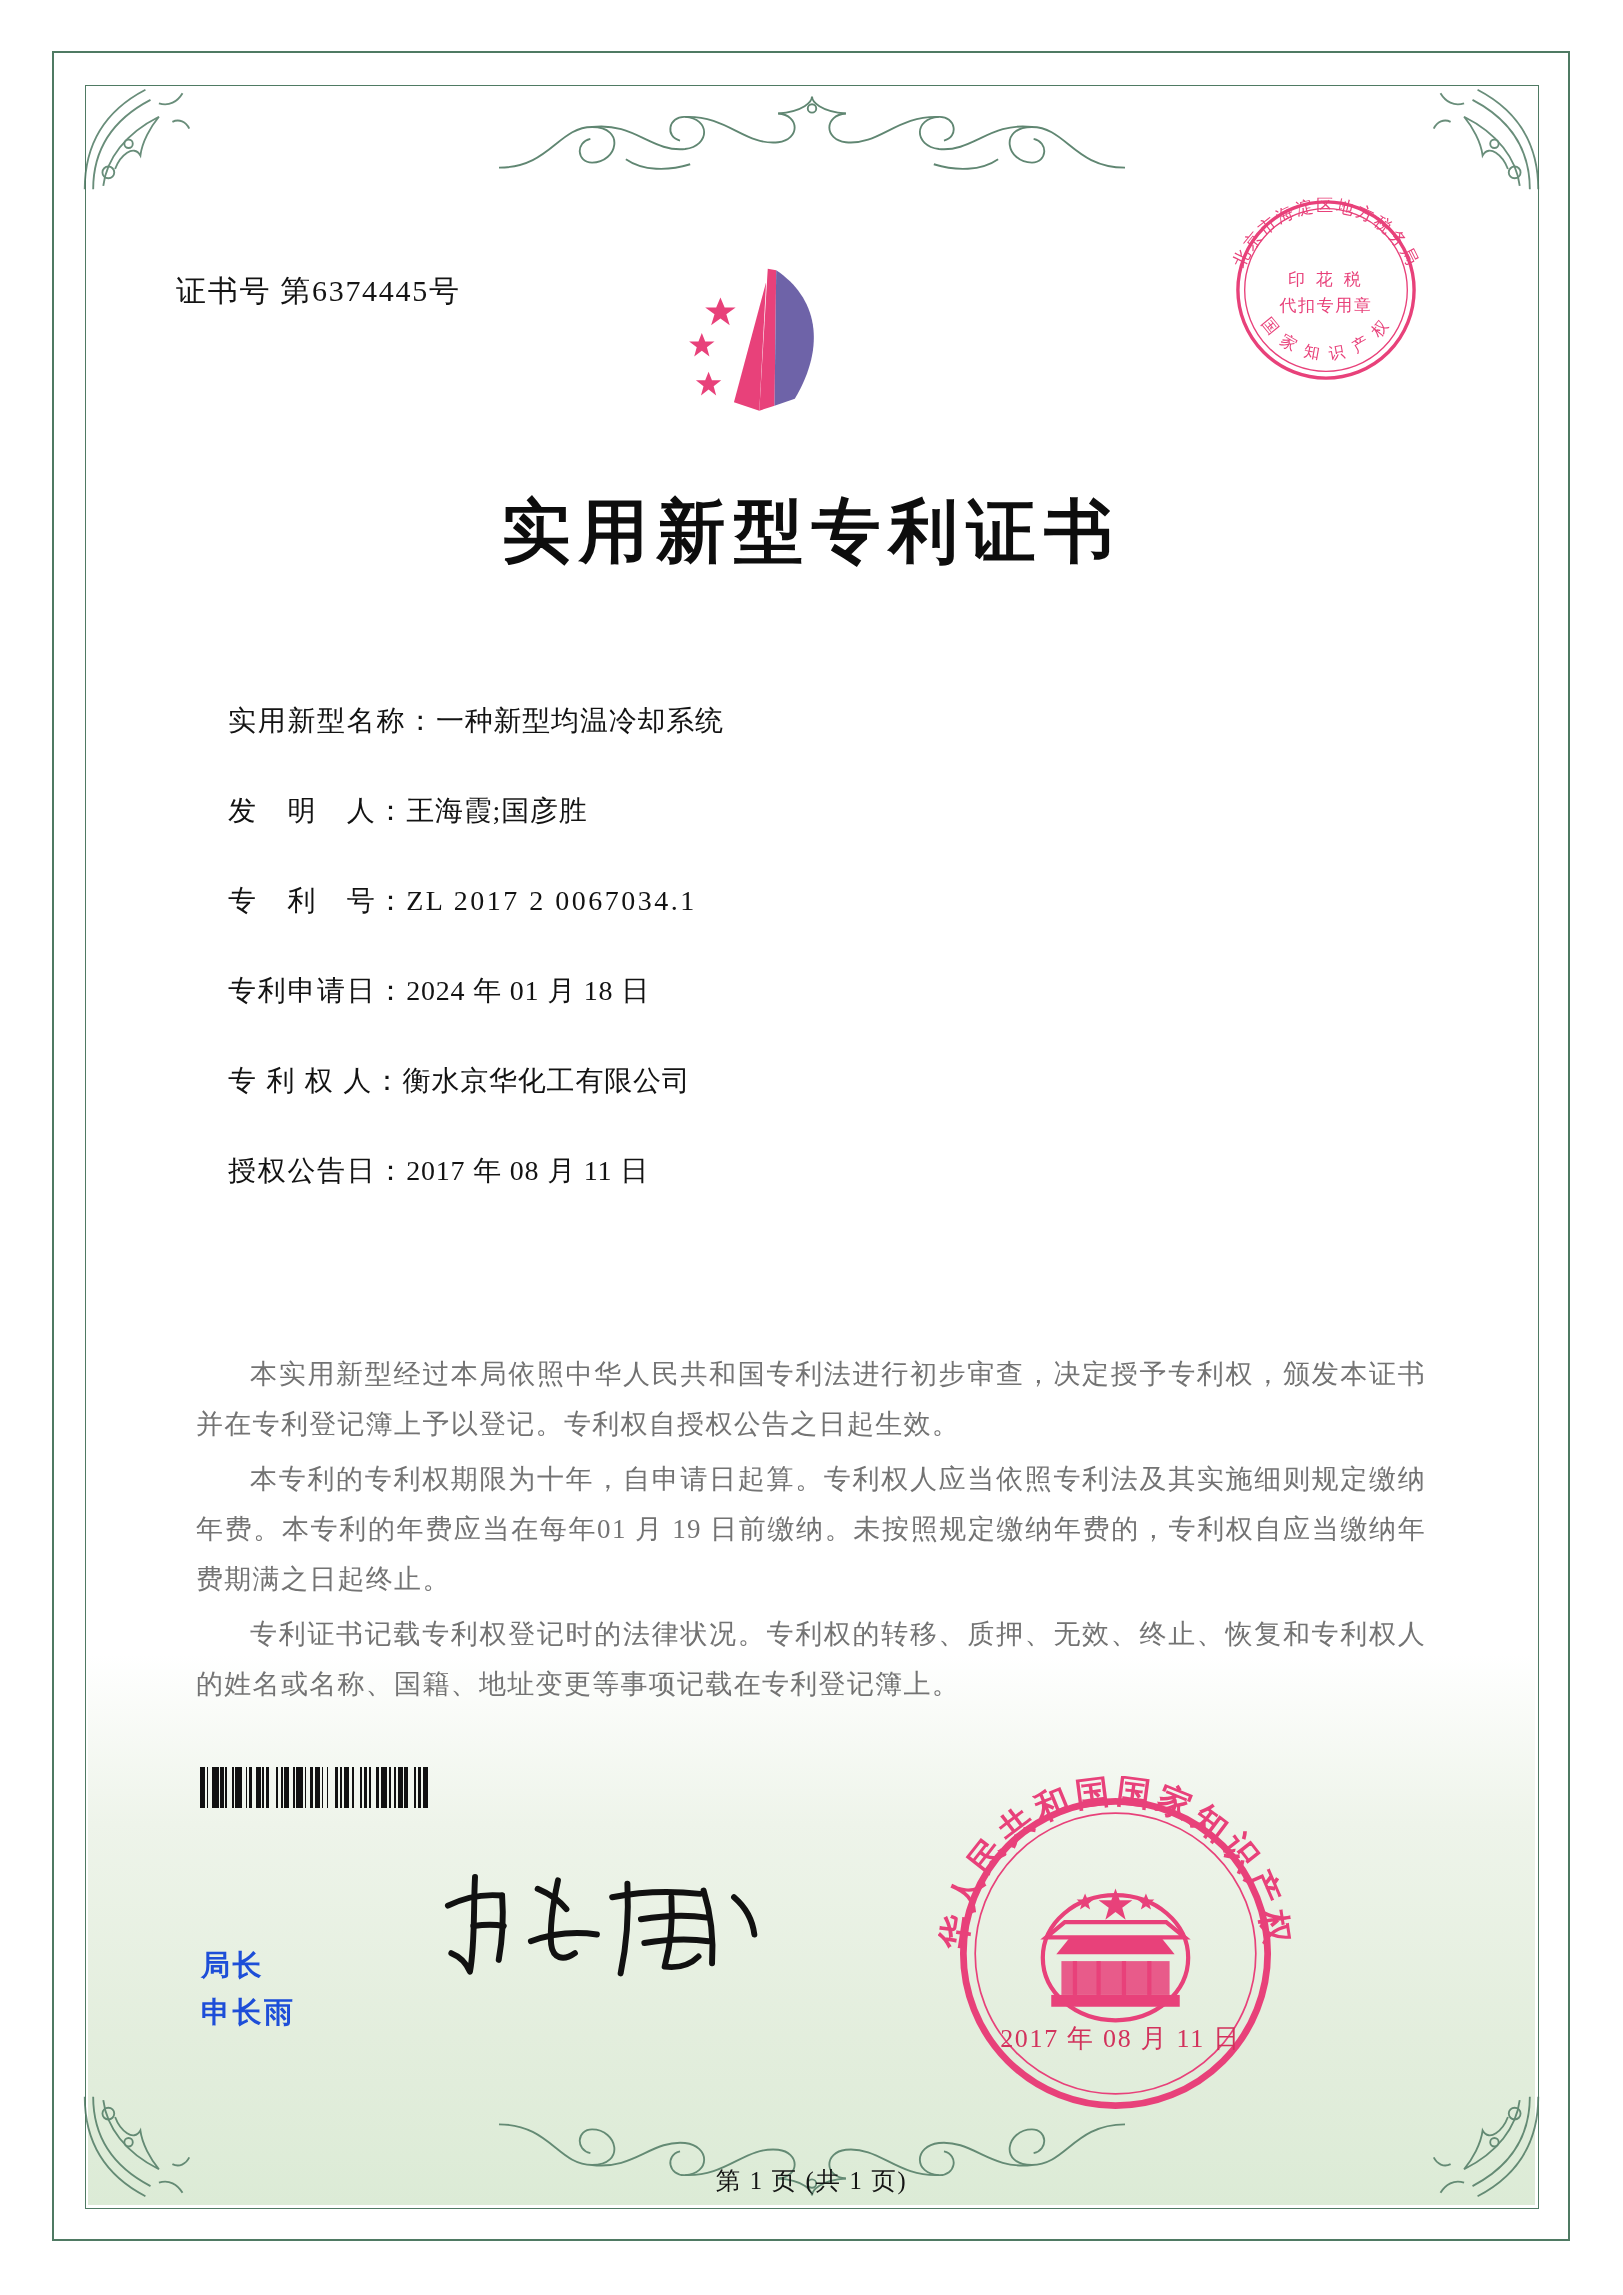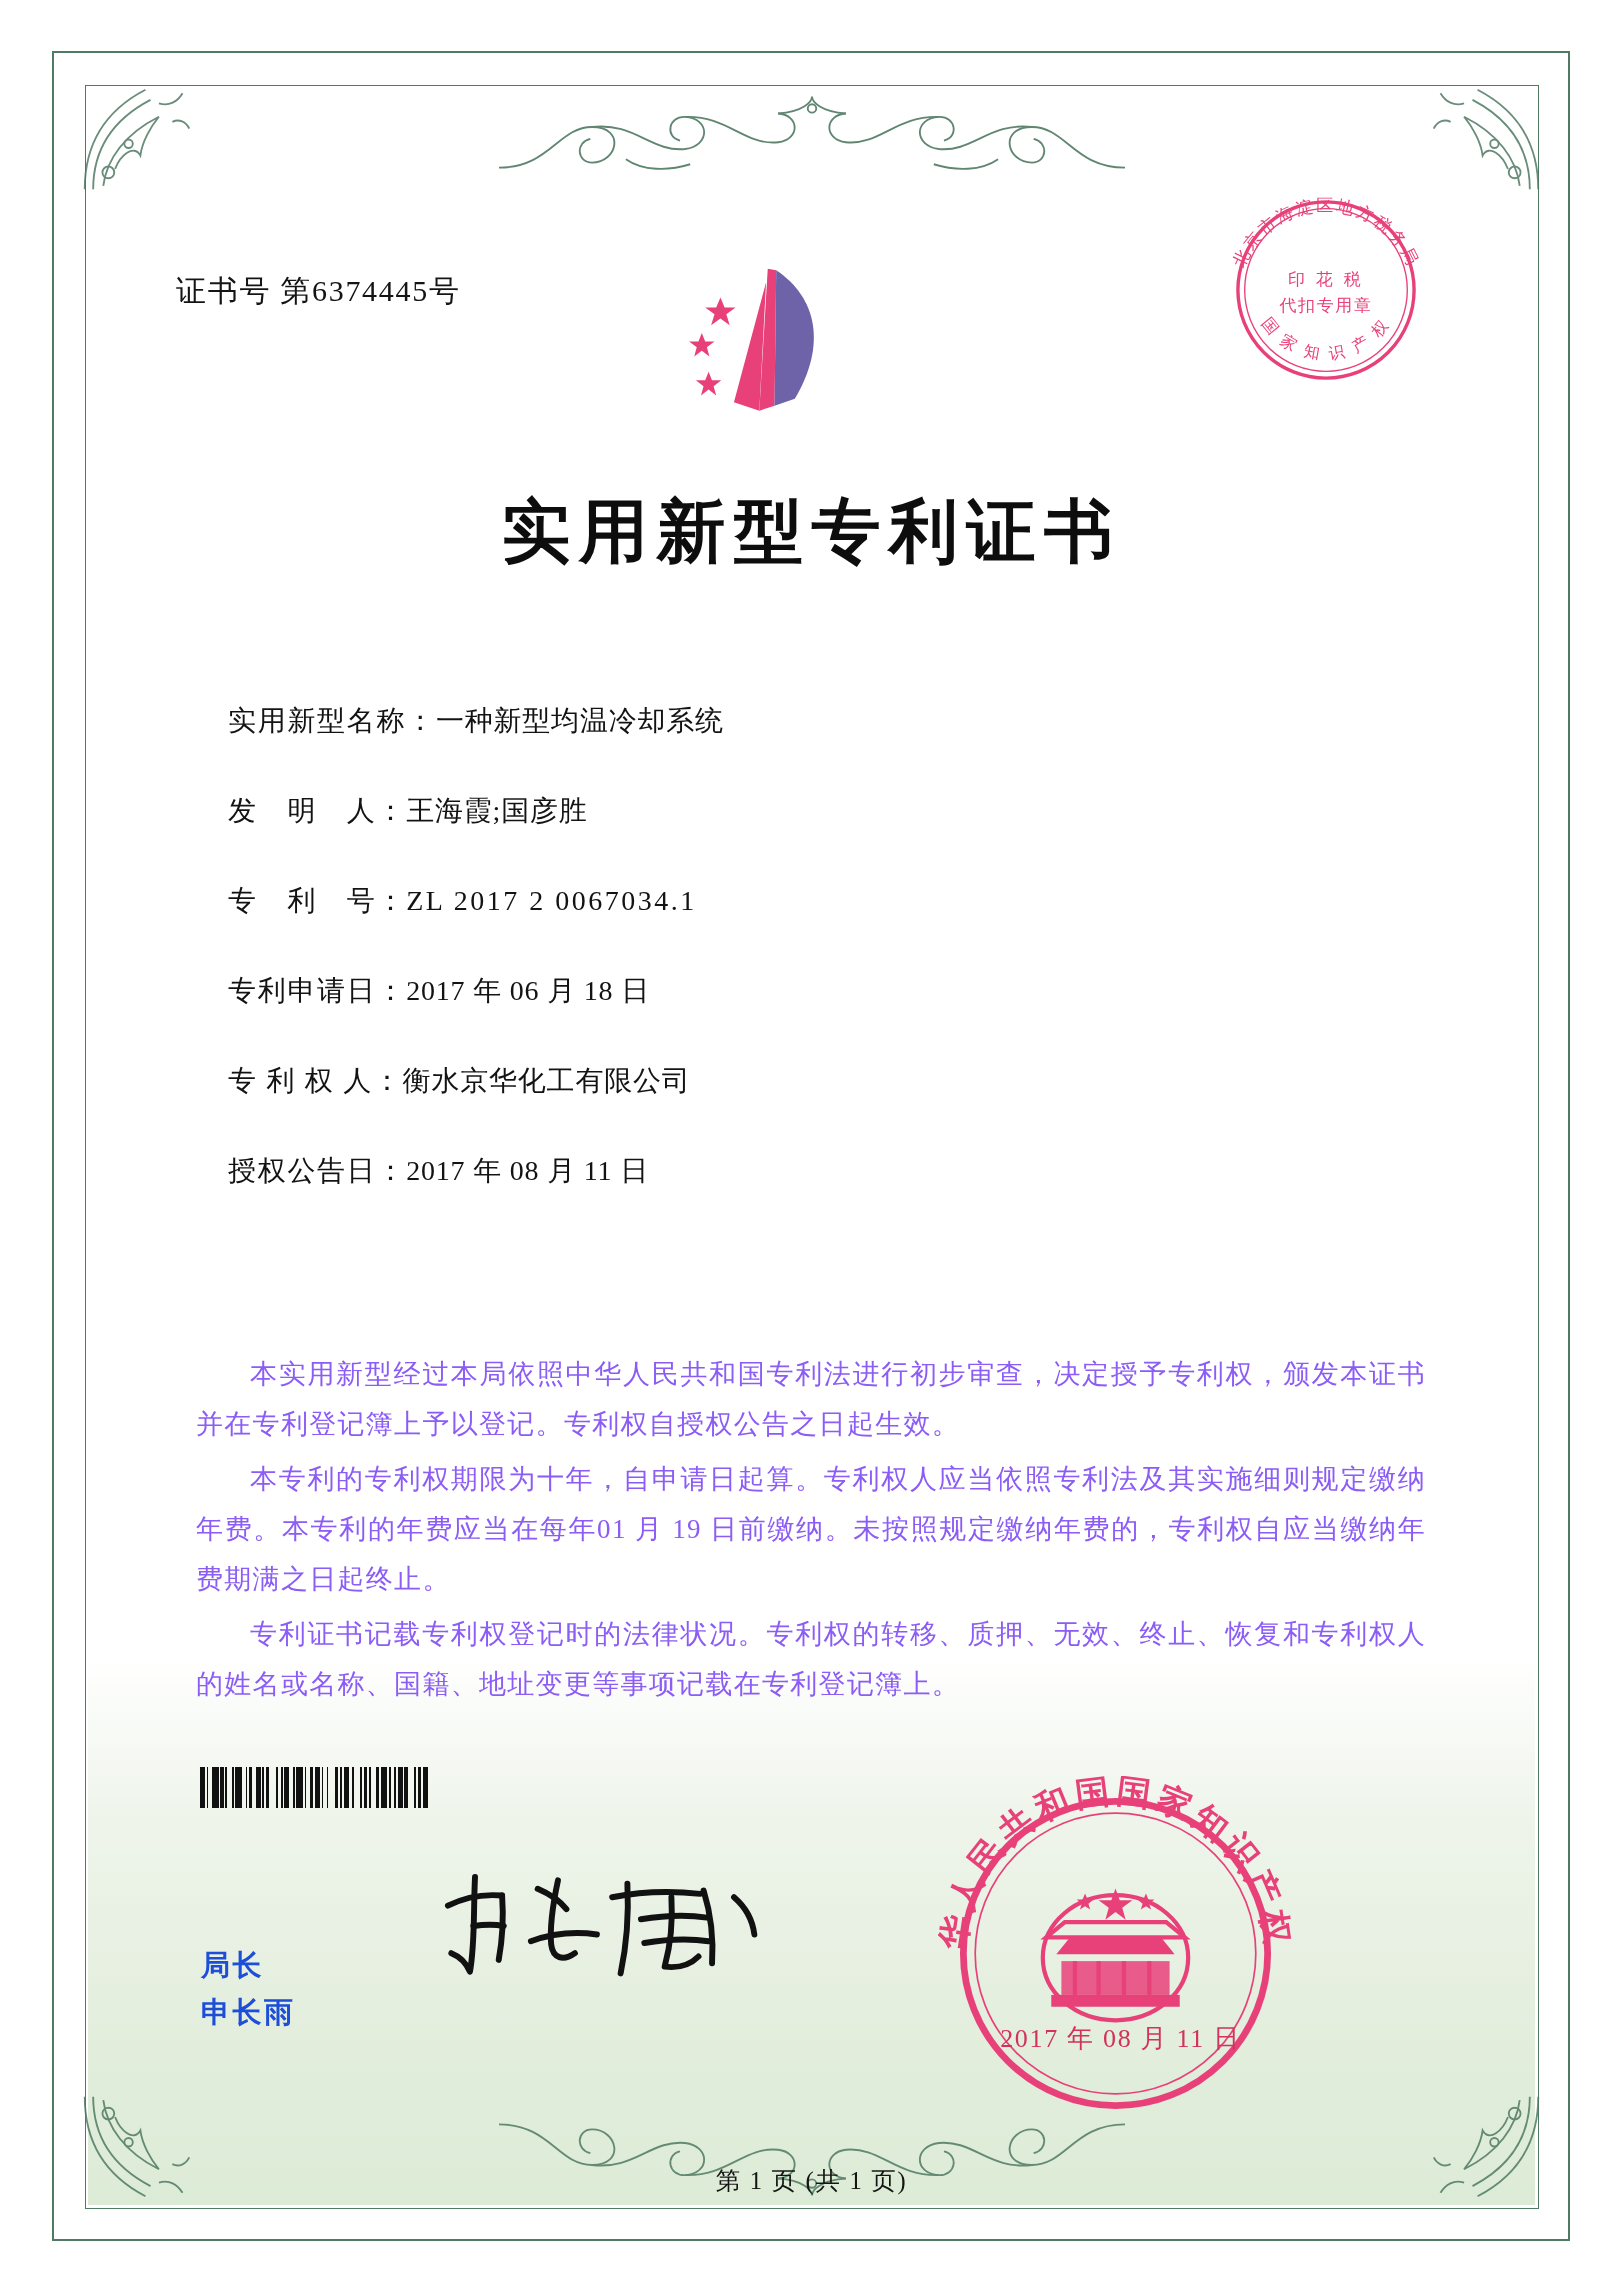--- a/index.html
+++ b/index.html
@@ -151,21 +151,21 @@
   }
 
   
   .paragraphs {
     position: absolute;
     left: 196px;
     top: 1349px;
     width: 1230px;
     font-size: 27px;
     line-height: 50px;
-    color: #8b5cf6;
+    color: #737373;
     text-align: justify;
   }
   .paragraphs p {
     margin: 0 0 5px 0;
     text-indent: 54px;
     letter-spacing: 1.3px;
   }
 
   
   .barcode {
@@ -357,21 +357,21 @@
     <div class="field-row">
       <span class="label">实用新型名称：</span><span class="value">一种新型均温冷却系统</span>
     </div>
     <div class="field-row">
       <span class="label">发　明　人：</span><span class="value">王海霞;国彦胜</span>
     </div>
     <div class="field-row">
       <span class="label">专　利　号：</span><span class="value mono">ZL 2017 2 0067034.1</span>
     </div>
     <div class="field-row">
-      <span class="label">专利申请日：</span><span class="value">2017 年 06 月 18 日</span>
+      <span class="label">专利申请日：</span><span class="value">2024 年 01 月 18 日</span>
     </div>
     <div class="field-row">
       <span class="label">专 利 权 人：</span><span class="value">衡水京华化工有限公司</span>
     </div>
     <div class="field-row">
       <span class="label">授权公告日：</span><span class="value">2017 年 08 月 11 日</span>
     </div>
   </div>
 
   <div class="paragraphs">

